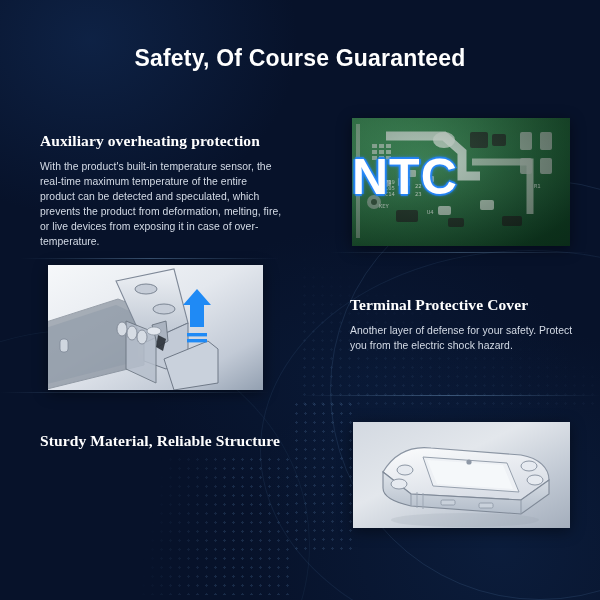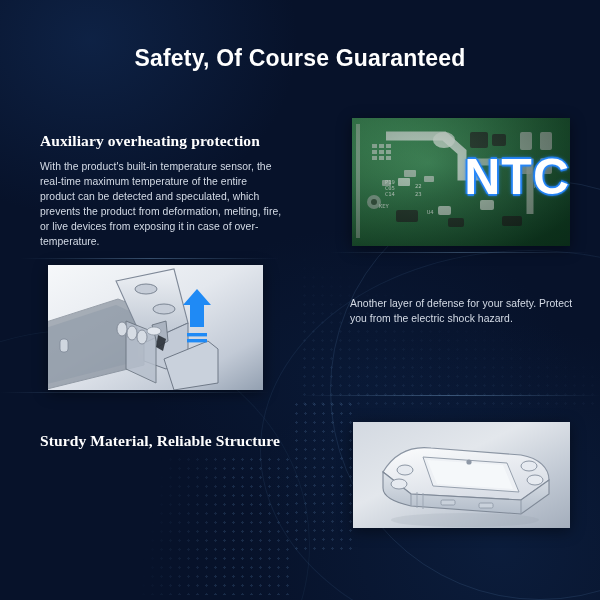--- a/index.html
+++ b/index.html
@@ -79,21 +79,21 @@
     position:absolute; left:352px; top:118px; width:218px; height:128px;
     overflow:hidden;
     background:linear-gradient(135deg,#2d7d46 0%, #1f6437 45%, #15502c 100%);
     box-shadow:0 3px 14px rgba(0,0,0,.45);
   }
   .pcb-traces { position:absolute; inset:0; opacity:.85; }
   .pcb-shade { position:absolute; inset:0;
     background:radial-gradient(ellipse at 35% 35%, rgba(255,255,255,.10), rgba(0,0,0,.38) 85%); }
   .ntc-word {
     position:absolute; left:0; right:0; top:34px;
-    text-align:right;
+    text-align:left;
     font-size:50px; font-weight:bold; color:#ffffff;
     letter-spacing:1px; line-height:1;
     text-shadow:
        0 0 2px #2f8fff, 0 0 5px #2f8fff,
        2px 0 1px #1f7ef0, -2px 0 1px #1f7ef0,
        0 2px 1px #1f7ef0, 0 -2px 1px #1f7ef0;
   }
 
   
   .img-cover {
@@ -243,20 +243,21 @@
       <ellipse cx="106" cy="66" rx="7" ry="4" fill="#e2e7ee" stroke="#828c99" stroke-width=".7"></ellipse>
       <g>
         <path d="M149 24 L163 40 L156 40 L156 62 L142 62 L142 40 L135 40 Z" fill="#1f8af5"></path>
         <rect x="139" y="68" width="20" height="3.4" fill="#1f8af5"></rect>
         <rect x="139" y="74" width="20" height="3.4" fill="#1f8af5"></rect>
       </g>
     </svg>
   </div>
 
   <div class="sec2-text">
+    <div class="blk-title">Terminal Protective Cover</div>
     <div class="blk-body">Another layer of defense for your safety. Protect you from the electric shock hazard.</div>
   </div>
 
   <div class="sec3-text">
     <div class="blk-title">Sturdy Material, Reliable Structure</div>
   </div>
 
   <div class="img-case">
     <svg viewBox="0 0 217 106" preserveAspectRatio="none" style="position:absolute;inset:0;width:100%;height:100%">
       <defs>

